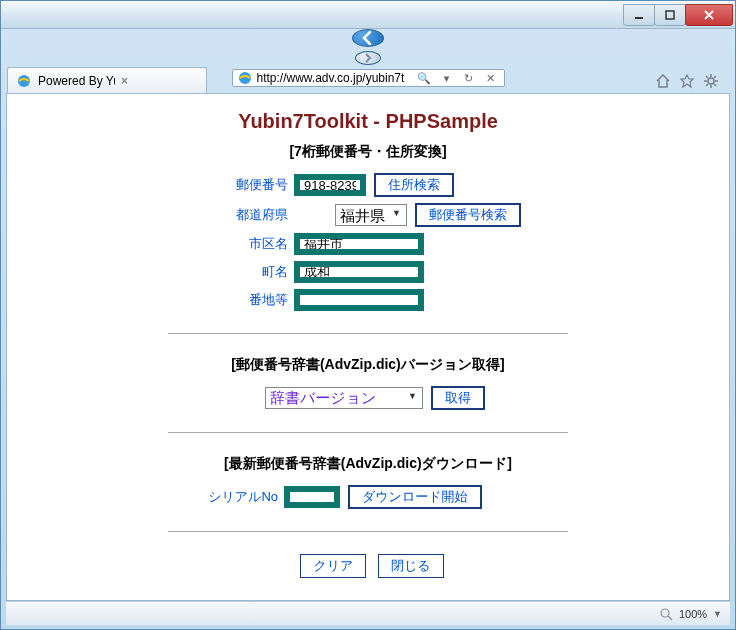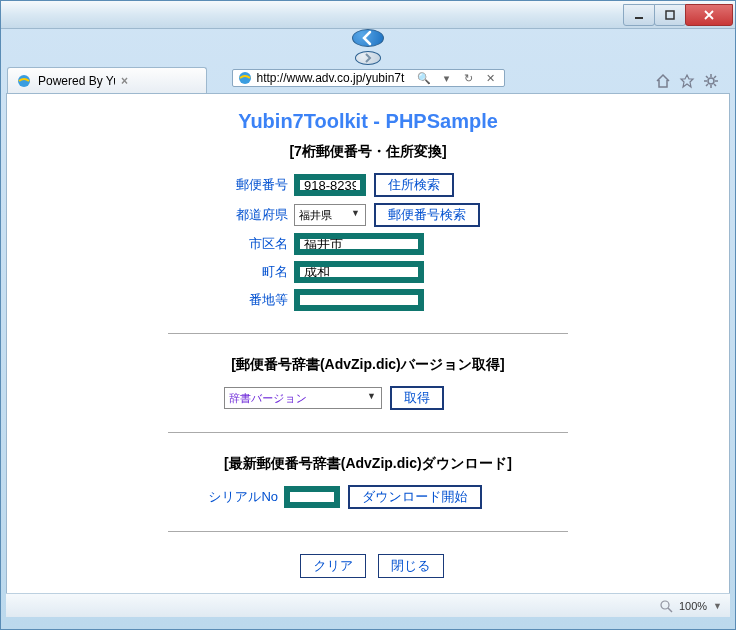--- a/index.html
+++ b/index.html
@@ -24,38 +24,38 @@
 
 .tabrow { height: 28px; display: flex; align-items: flex-end; padding: 0 6px; }
 .tab { height: 26px; min-width: 200px; background: linear-gradient(to bottom, #fdfdfd, #e8eef4); border: 1px solid #9db8ce; border-bottom: none; display: flex; align-items: center; padding: 0 8px; gap: 6px; border-radius: 3px 3px 0 0; }
 .tab span { flex: 1; font-size: 12px; white-space: nowrap; overflow: hidden; }
 .tab .tx { cursor: pointer; color: #888; font-weight: bold; }
 .tabrow-right { margin-left: auto; display: flex; gap: 8px; padding-right: 10px; padding-bottom: 4px; }
 .tbicon { width: 16px; height: 16px; cursor: pointer; opacity: .7; }
 
 .content { position: absolute; top: 92px; left: 5px; right: 5px; bottom: 28px; background: #fff; border: 1px solid #9db8ce; overflow-y: auto; padding: 16px 0 30px; }
 .page { width: 520px; margin: 0 auto; text-align: center; }
-h1 { color: #3b82f6; font-size: 20px; font-weight: bold; margin-bottom: 8px; }
+h1 { color: #7f1d1d; font-size: 20px; font-weight: bold; margin-bottom: 8px; }
 .secthdr { font-weight: bold; font-size: 14px; margin: 10px 0 12px; }
 .row { display: flex; align-items: center; justify-content: flex-start; margin: 6px 0; padding-left: 110px; }
 .lbl { width: 70px; text-align: right; color: #0050d0; font-size: 13px; margin-right: 6px; }
 .txtin { height: 22px; border: 6px solid #0f766e; padding: 0 4px; font-size: 13px; }
 .txtin.w80 { width: 72px; }
 .txtin.w140 { width: 130px; }
 .txtin.w60 { width: 56px; }
 .selwrap { position: relative; display: inline-block; }
-.selwrap select, .selwrap .pseudo { height: 22px; border: 1px solid #888; padding: 0 20px 0 4px; font-size: 11px; background: #fff; appearance: none; cursor: pointer; }
+.selwrap select, .selwrap .pseudo { height: 22px; border: 1px solid #888; padding: 0 20px 0 4px; font-size: 15px; background: #fff; appearance: none; cursor: pointer; margin-left: 41px; }
 .selwrap .pseudo { display: inline-flex; align-items: center; min-width: 158px; color: #6d28d9; }
 .selwrap::after { content: "▼"; position: absolute; right: 6px; top: 4px; font-size: 9px; color: #333; pointer-events: none; }
 .btn { height: 24px; border: 2px solid #1a3a7a; background: #fff; color: #0050d0; padding: 0 12px; font-size: 13px; cursor: pointer; margin-left: 8px; font-family: Liberation Mono, monospace; }
 .btn.thin { border-width: 1px; }
 hr { border: none; border-top: 1px solid #aaa; margin: 22px 60px; }
 .btnrow { margin-top: 20px; }
 
-.statusbar { position: absolute; bottom: 12px; left: 5px; right: 5px; height: 24px; background: linear-gradient(to bottom, #f5f9fc, #e0eaf2); border-top: 1px solid #bcd0e0; display: flex; align-items: center; justify-content: flex-end; padding: 0 8px; font-size: 11px; gap: 6px; }
+.statusbar { position: absolute; bottom: 4px; left: 5px; right: 5px; height: 24px; background: linear-gradient(to bottom, #f5f9fc, #e0eaf2); border-top: 1px solid #bcd0e0; display: flex; align-items: center; justify-content: flex-end; padding: 0 8px; font-size: 11px; gap: 6px; }
 .zoom { color: #333; }
 .sbarrow { font-size: 9px; color: #666; cursor: pointer; }
 .sbicon { width: 14px; height: 14px; opacity: .6; }
 </style>
 </head>
 <body>
 
 <div class="window">
   <div class="titlebar">
     <div class="winbtns">

